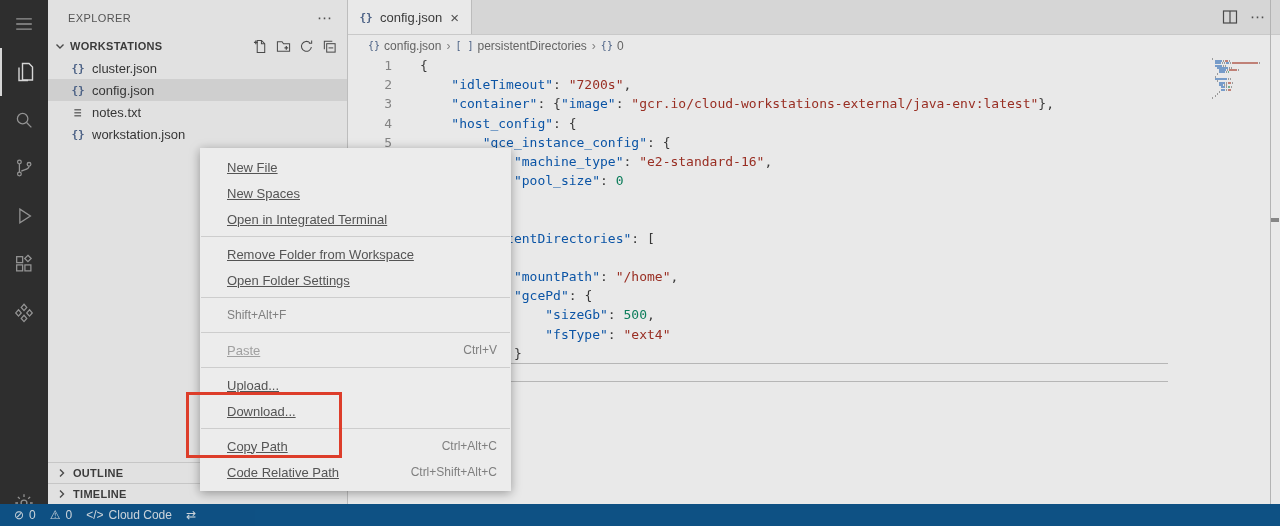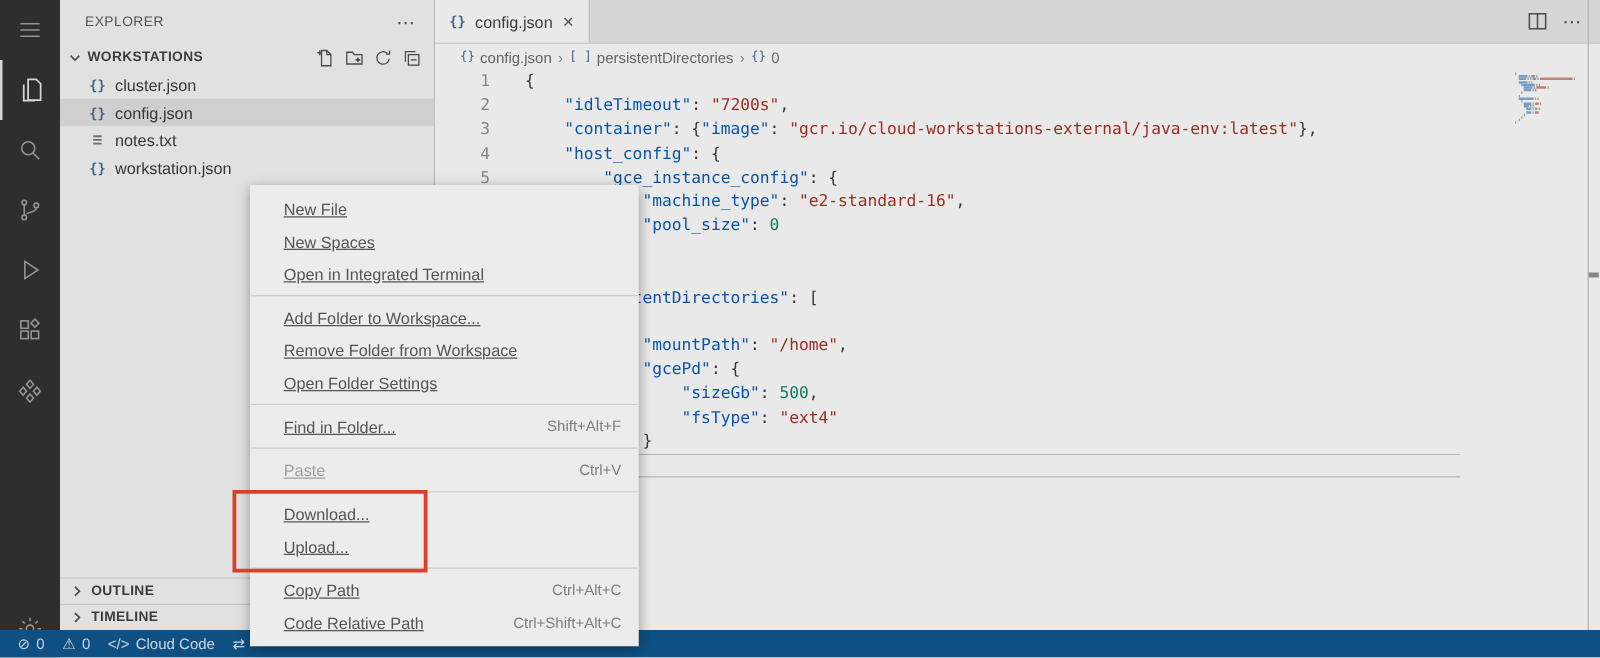--- a/index.html
+++ b/index.html
@@ -310,44 +310,40 @@
       <span class="menu-label">New File</span>
     </div>
     <div class="menu-item">
       <span class="menu-label">New Spaces</span>
     </div>
     <div class="menu-item">
       <span class="menu-label">Open in Integrated Terminal</span>
     </div>
     <div class="menu-sep"></div>
     <div class="menu-item">
-      <span class="menu-label">Add Folder to Workspace...</span>
-    </div>
-    <div class="menu-item">
       <span class="menu-label">Remove Folder from Workspace</span>
     </div>
     <div class="menu-item">
       <span class="menu-label">Open Folder Settings</span>
     </div>
     <div class="menu-sep"></div>
     <div class="menu-item">
-      <span class="menu-label">Find in Folder...</span>
       <span class="menu-shortcut">Shift+Alt+F</span>
     </div>
     <div class="menu-sep"></div>
     <div class="menu-item disabled">
       <span class="menu-label">Paste</span>
       <span class="menu-shortcut">Ctrl+V</span>
     </div>
     <div class="menu-sep"></div>
     <div class="menu-item">
+      <span class="menu-label">Upload...</span>
+    </div>
+    <div class="menu-item">
       <span class="menu-label">Download...</span>
-    </div>
-    <div class="menu-item">
-      <span class="menu-label">Upload...</span>
     </div>
     <div class="menu-sep"></div>
     <div class="menu-item">
       <span class="menu-label">Copy Path</span>
       <span class="menu-shortcut">Ctrl+Alt+C</span>
     </div>
     <div class="menu-item">
       <span class="menu-label">Code Relative Path</span>
       <span class="menu-shortcut">Ctrl+Shift+Alt+C</span>
     </div>

